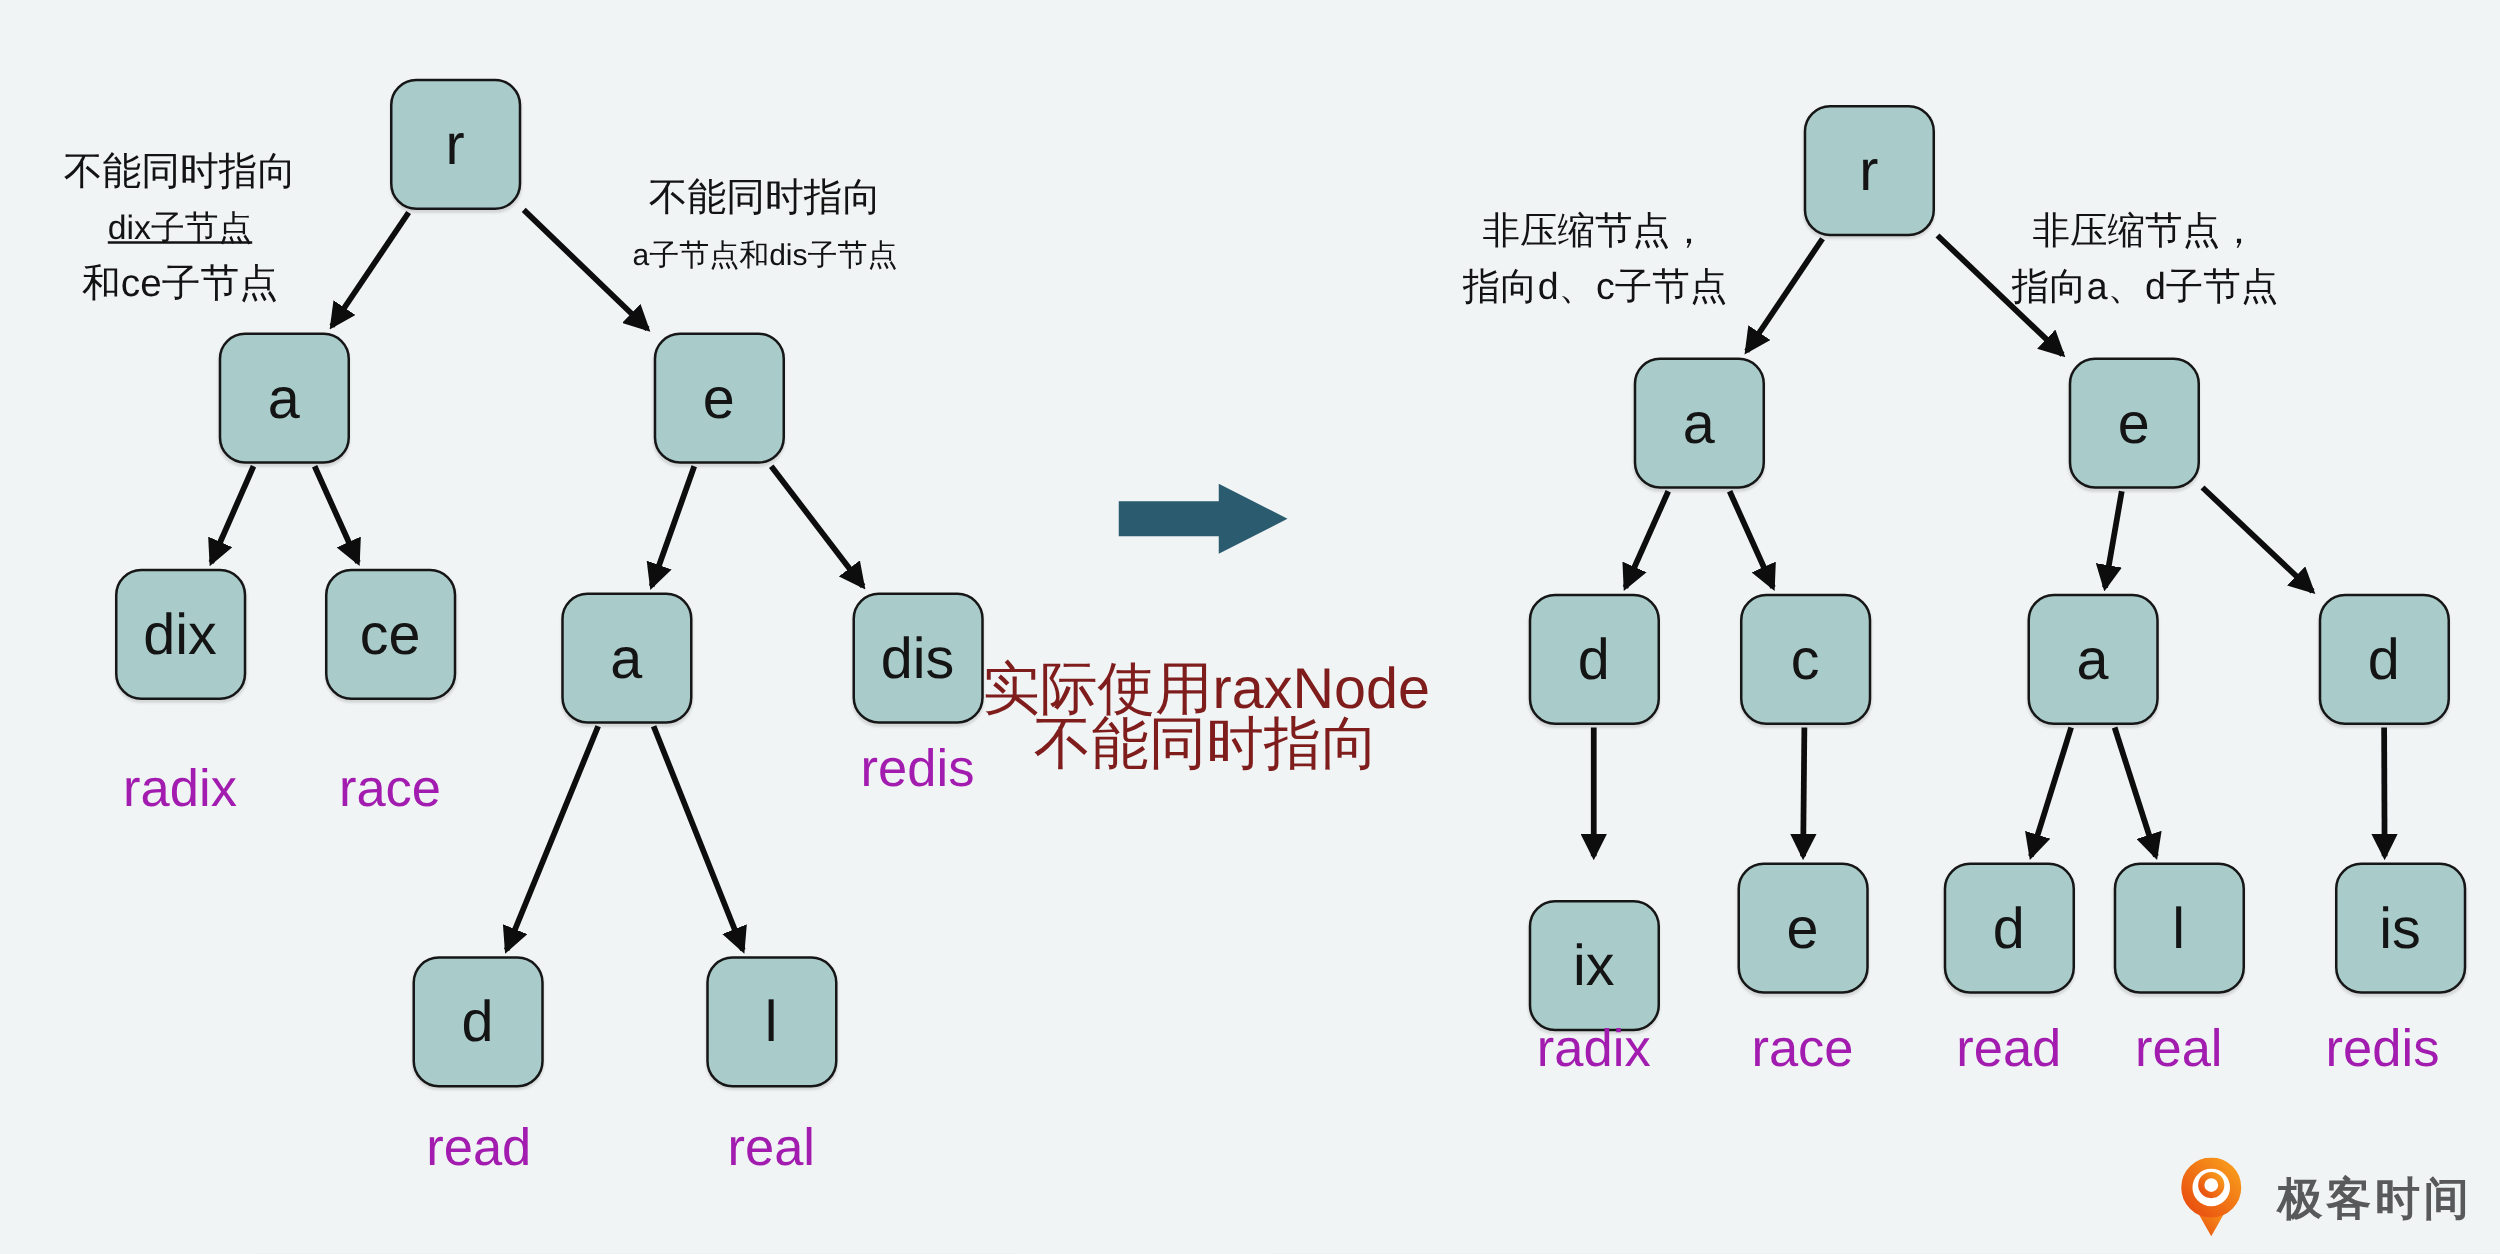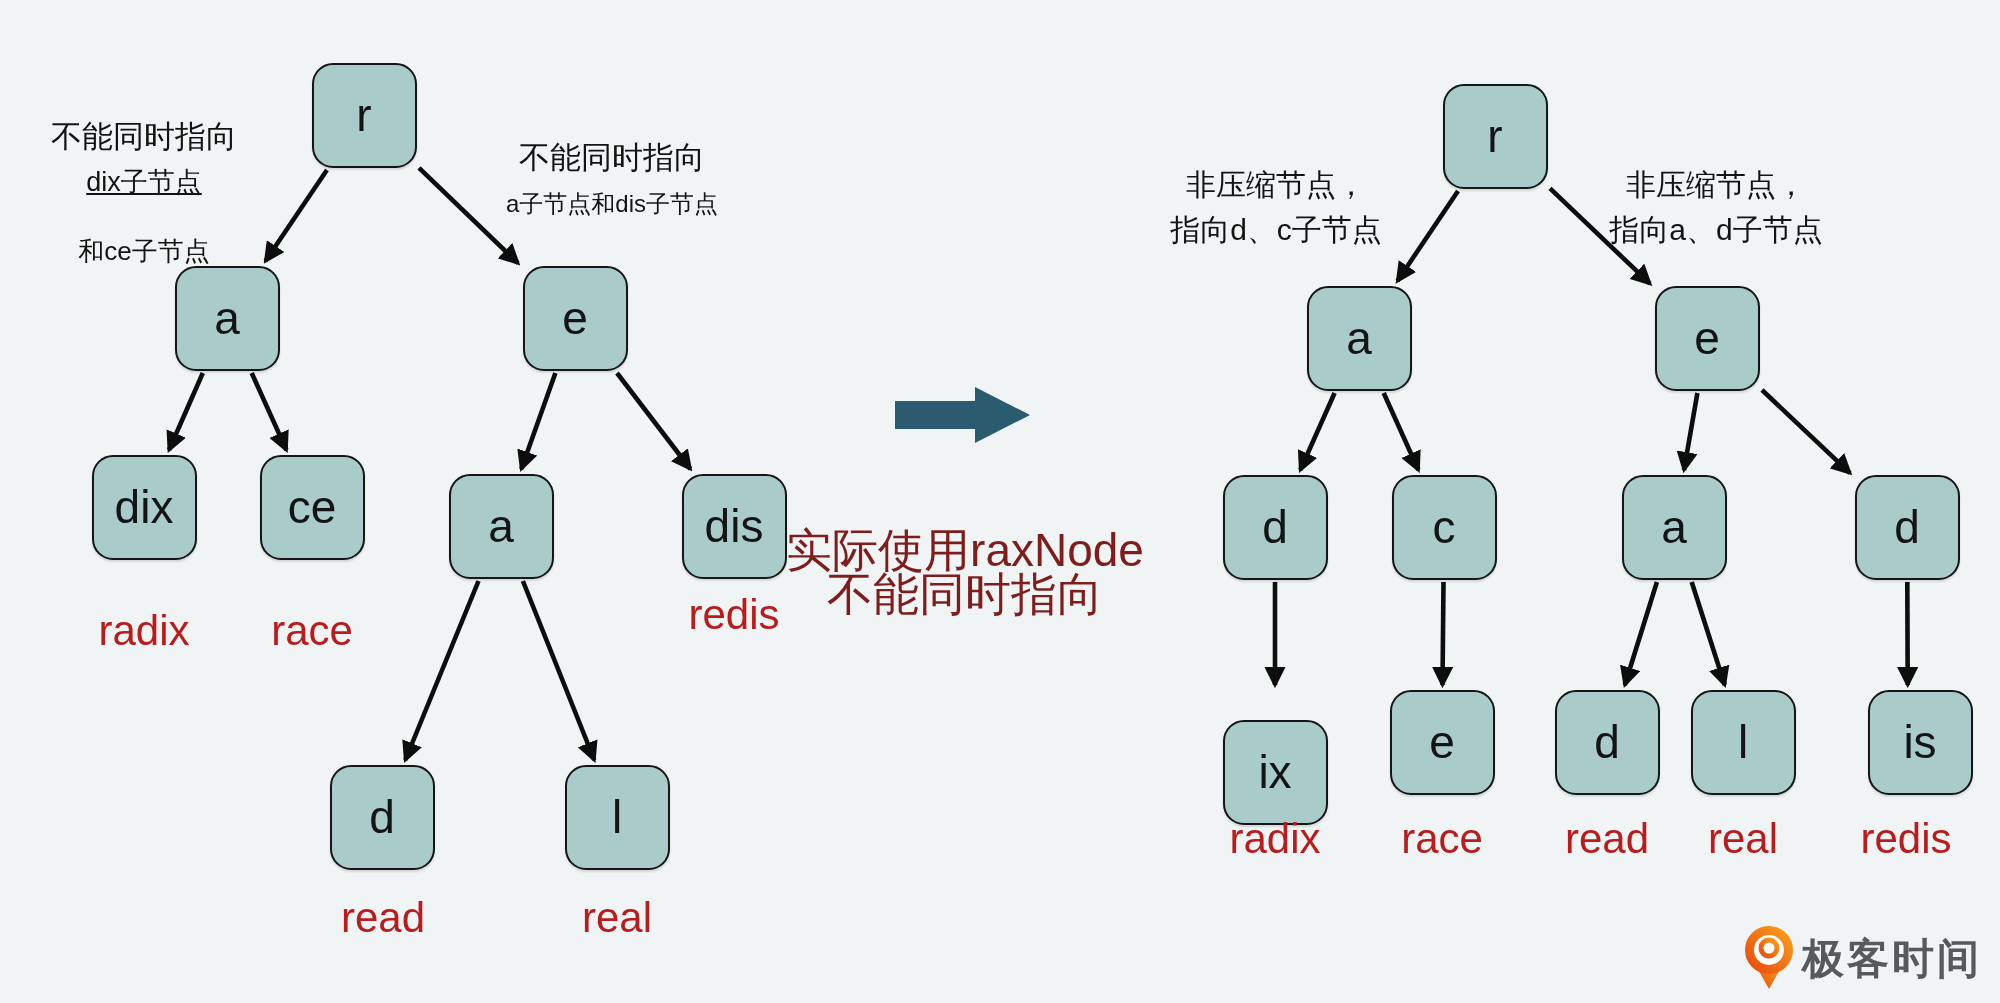--- a/index.html
+++ b/index.html
@@ -15,36 +15,36 @@
     position:absolute;width:105px;height:105px;box-sizing:border-box;
     background:var(--node-fill,#a9cccb);
     border:2.5px solid var(--node-border,#161616);
     border-radius:21px;
     display:flex;align-items:center;justify-content:center;
     font-size:46px;line-height:1;color:#141414;
     box-shadow:0 2px 2px rgba(0,0,0,.12);
   }
   .word{
     position:absolute;transform:translate(-50%,-50%);
-    font-size:42px;white-space:nowrap;color:#b91c1c;
+    font-size:42px;white-space:nowrap;color:#a21caf;
   }
   .ann{
     position:absolute;transform:translate(-50%,-50%);
     white-space:nowrap;color:#131313;text-align:center;
   }
   .cap{
     position:absolute;transform:translate(-50%,-50%);
     white-space:nowrap;color:#7f1d1d;font-size:46px;
   }
   #logo{
     position:absolute;left:1742px;top:926px;
     display:flex;align-items:center;
   }
   #logo-text{
-    margin-left:6px;font-size:42px;font-weight:600;letter-spacing:3px;
+    margin-left:26px;font-size:36px;font-weight:600;letter-spacing:3px;
     color:var(--logo-gray,#58595b);white-space:nowrap;
   }
 </style>
 </head>
 <body>
 
 <div id="stage" style="--bg: #f1f4f5; --node-fill: #a9cccb; --node-border: #161616; --text: #1a1a1a; --logo-gray: #58595b;">
   <svg id="edges" viewBox="0 0 2000 1003" xmlns="http://www.w3.org/2000/svg">
       <defs>
         <marker id="ah" viewBox="0 0 10 10" refX="8.5" refY="5" markerWidth="4.6" markerHeight="4.6" orient="auto-start-reverse">
@@ -83,21 +83,21 @@
       <div class="node" style="left: 681.5px; top: 473.5px;">dis</div>
       <div class="node" style="left: 329.5px; top: 764.5px;">d</div>
       <div class="node" style="left: 564.5px; top: 764.5px;">l</div>
       <div class="word" style="left: 144px; top: 631px;">radix</div>
       <div class="word" style="left: 312px; top: 631px;">race</div>
       <div class="word" style="left: 734px; top: 615px;">redis</div>
       <div class="word" style="left: 383px; top: 918px;">read</div>
       <div class="word" style="left: 617px; top: 918px;">real</div>
       <div class="ann" style="left: 144px; top: 137px; font-size: 31px;">不能同时指向</div>
       <div class="ann" style="left: 144px; top: 182px; font-size: 27px; text-decoration: underline;">dix子节点</div>
-      <div class="ann" style="left: 144px; top: 227px; font-size: 26px; margin-top: 24px;">和ce子节点</div>
+      <div class="ann" style="left: 144px; top: 227px; font-size: 31px;">和ce子节点</div>
       <div class="ann" style="left: 612px; top: 158px; font-size: 31px;">不能同时指向</div>
       <div class="ann" style="left: 612px; top: 204px; font-size: 24px;">a子节点和dis子节点</div>
     </div>
   <div id="right-tree">
       <div class="node" style="left: 1442.5px; top: 83.5px;">r</div>
       <div class="node" style="left: 1306.5px; top: 285.5px;">a</div>
       <div class="node" style="left: 1654.5px; top: 285.5px;">e</div>
       <div class="node" style="left: 1222.5px; top: 474.5px;">d</div>
       <div class="node" style="left: 1391.5px; top: 474.5px;">c</div>
       <div class="node" style="left: 1621.5px; top: 474.5px;">a</div>

